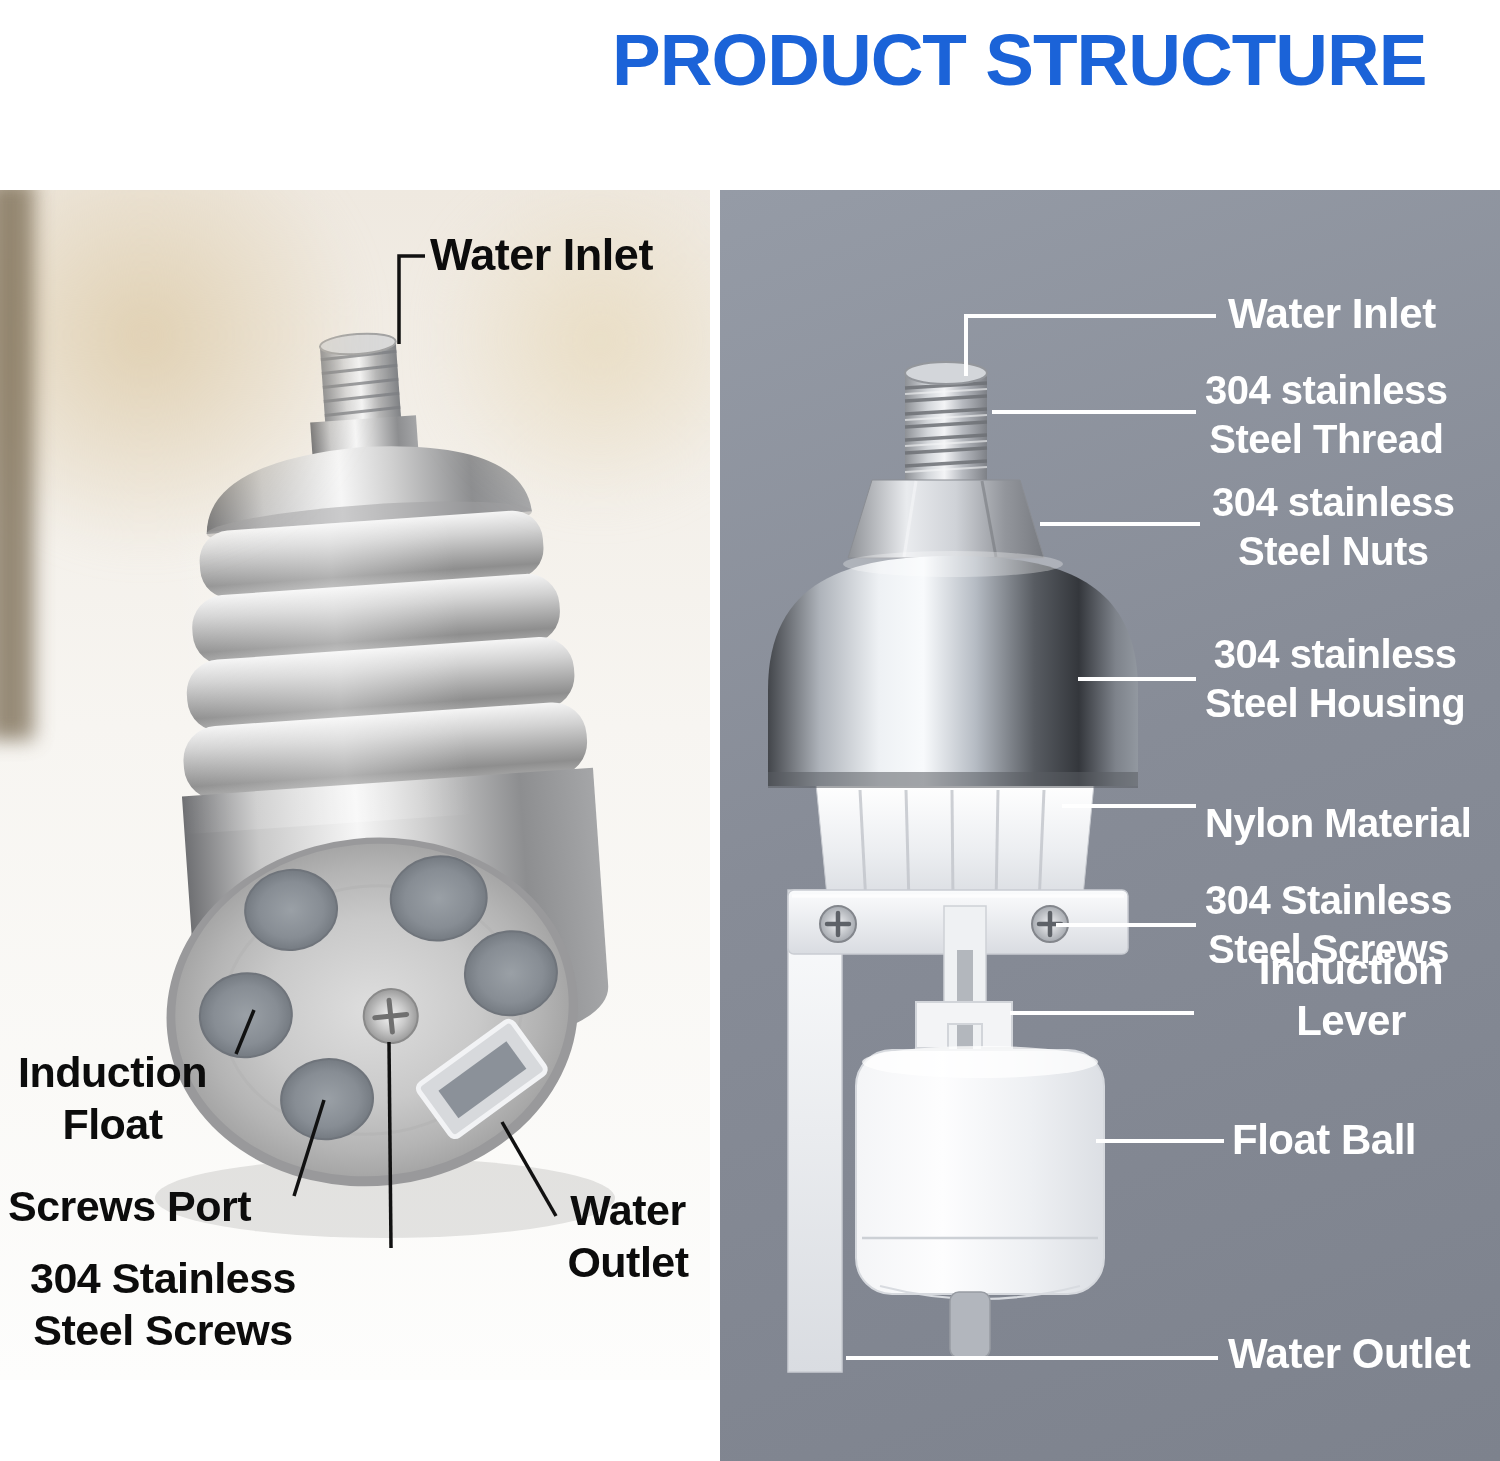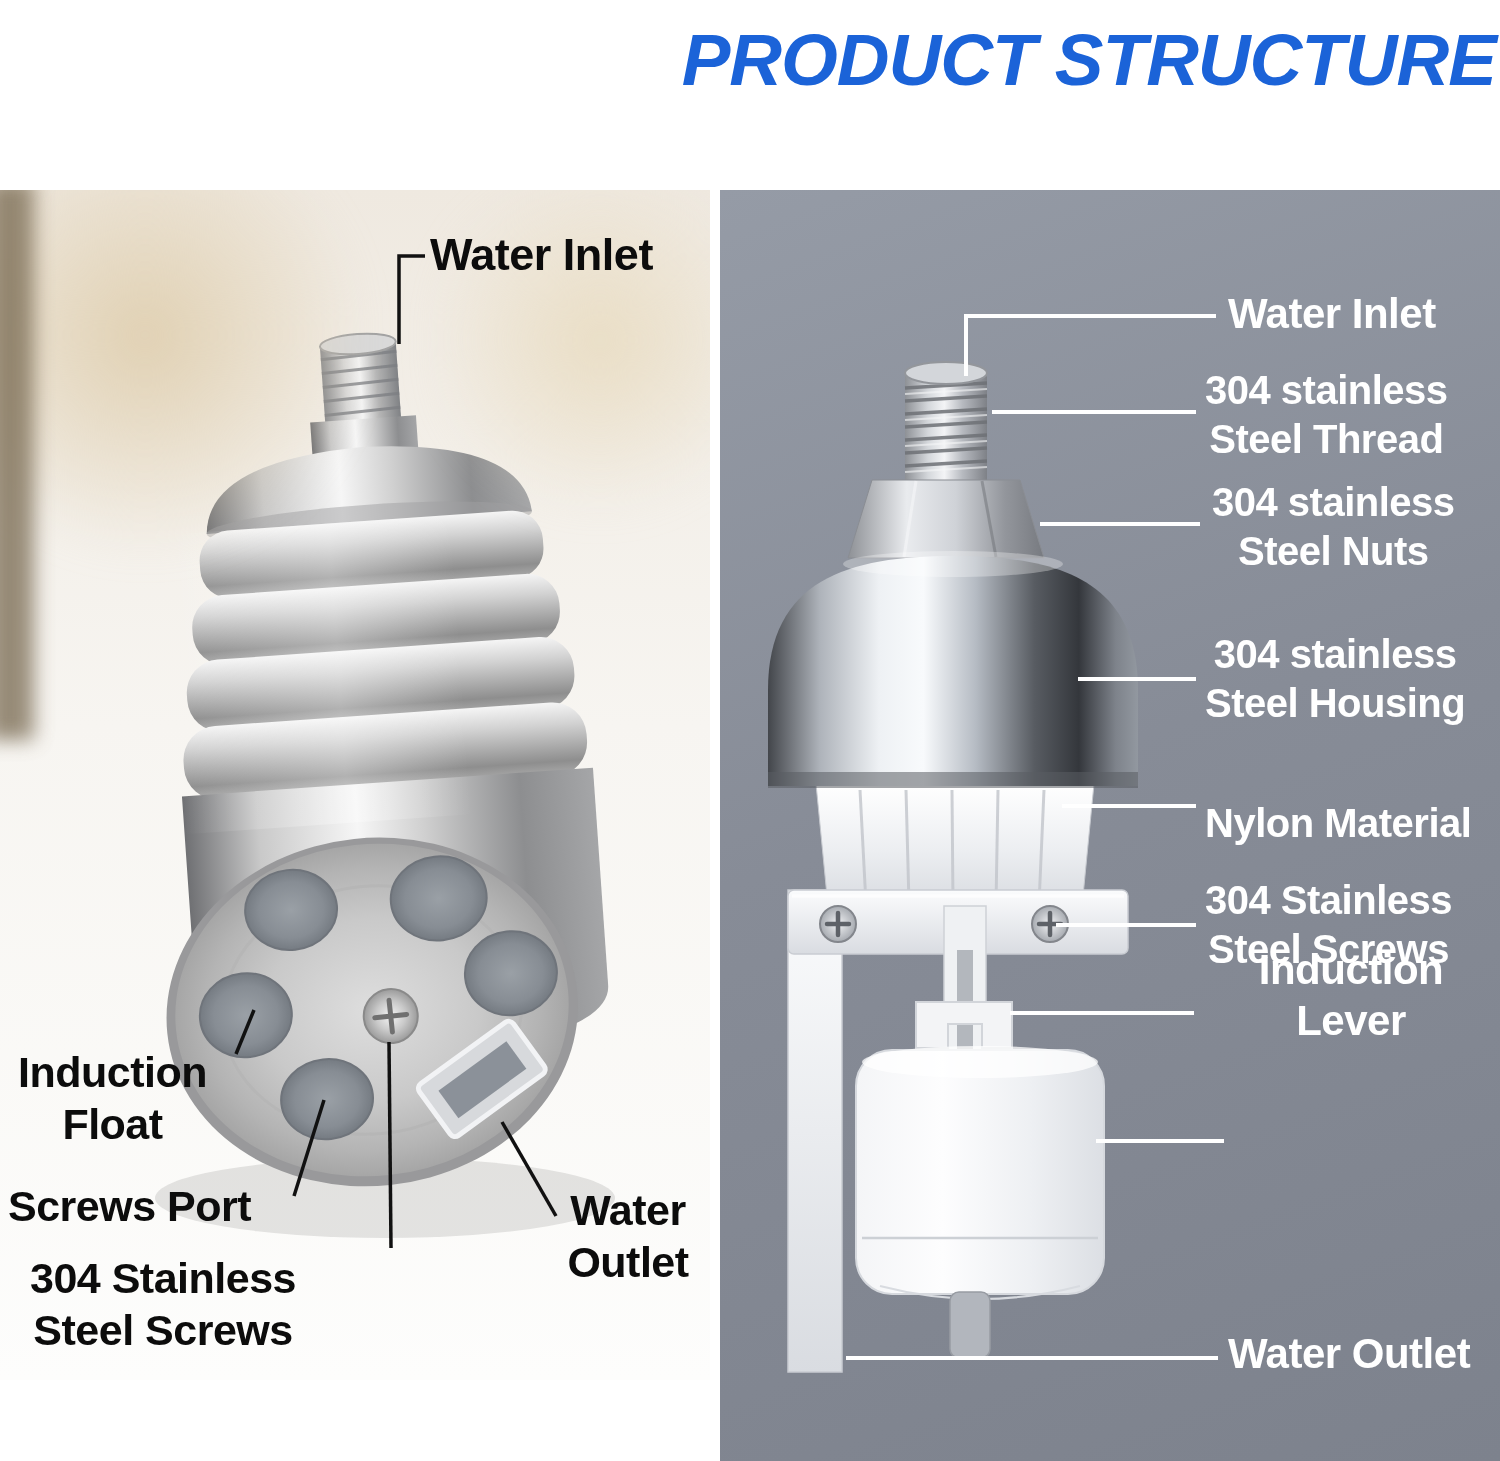--- a/index.html
+++ b/index.html
@@ -2,24 +2,23 @@
 <html><head>
 <meta charset="utf-8">
 <style>
   * { margin:0; padding:0; box-sizing:border-box; }
   html,body { background:#ffffff; }
   .canvas {
     position:relative; width:1500px; height:1461px; background:#ffffff;
     overflow:hidden; font-family:"Liberation Sans", sans-serif;
   }
   .title {
-    position:absolute; left:612px; top:18px; width:884px; text-align:right;
+    position:absolute; left:612px; top:18px; width:884px; text-align:left;
     font-size:73px; font-weight:bold; letter-spacing:-1px; color:#1b63d8;
     white-space:nowrap;
-    font-style:italic;
   }
   
   .photo-left {
     position:absolute; left:0; top:190px; width:710px; height:1190px;
     background:linear-gradient(#efe9e0 0%, #f7f5f1 45%, #fdfdfc 100%);
     overflow:hidden;
   }
   .photo-right {
     position:absolute; left:720px; top:190px; width:780px; height:1271px;
     background:linear-gradient(160deg,#959ba6 0%, #878c97 45%, #7d828d 100%);
@@ -326,15 +325,16 @@
   <div class="lbl lbl-right" id="lblR-steel-thread">304 stainless
 Steel Thread</div>
   <div class="lbl lbl-right" id="lblR-steel-nuts">304 stainless
 Steel Nuts</div>
   <div class="lbl lbl-right" id="lblR-steel-housing">304 stainless
 Steel Housing</div>
   <div class="lbl lbl-right" id="lblR-nylon-material">Nylon Material</div>
   <div class="lbl lbl-right" id="lblR-steel-screws">304 Stainless
 Steel Screws</div>
   <div class="lbl lbl-right" id="lblR-induction-lever">Induction Lever</div>
+  <div class="lbl lbl-right" id="lblR-float-ball">Float Ball</div>
   <div class="lbl lbl-right" id="lblR-water-outlet">Water Outlet</div>
 
 </div>
 
 </body></html>

